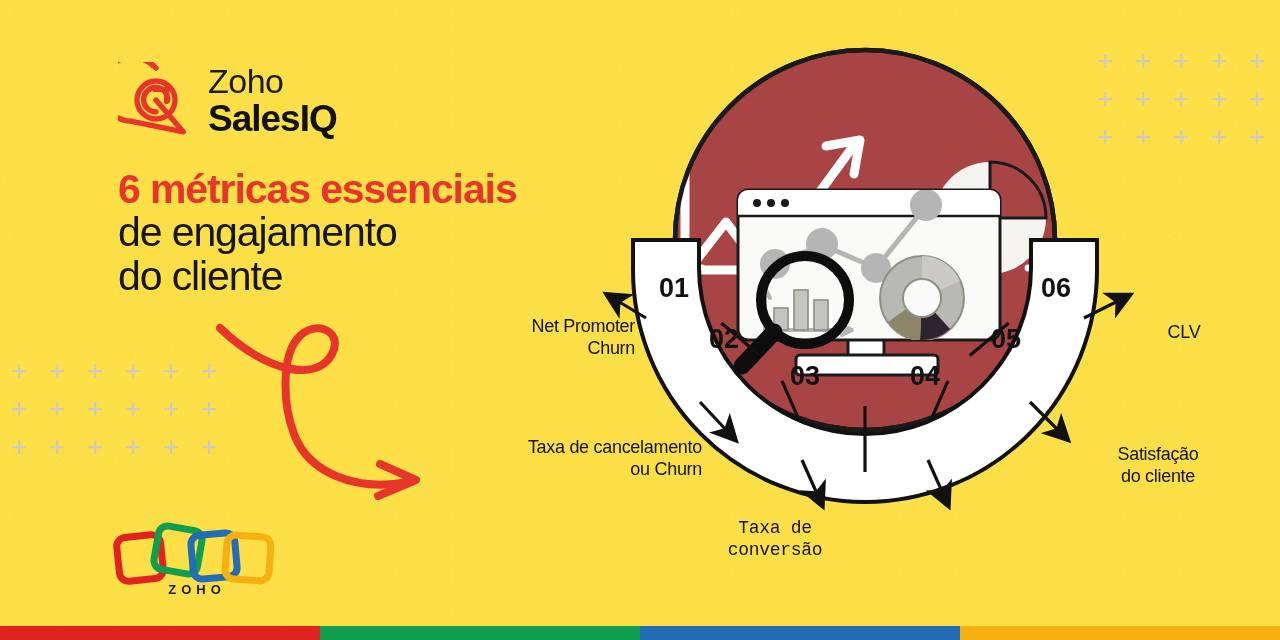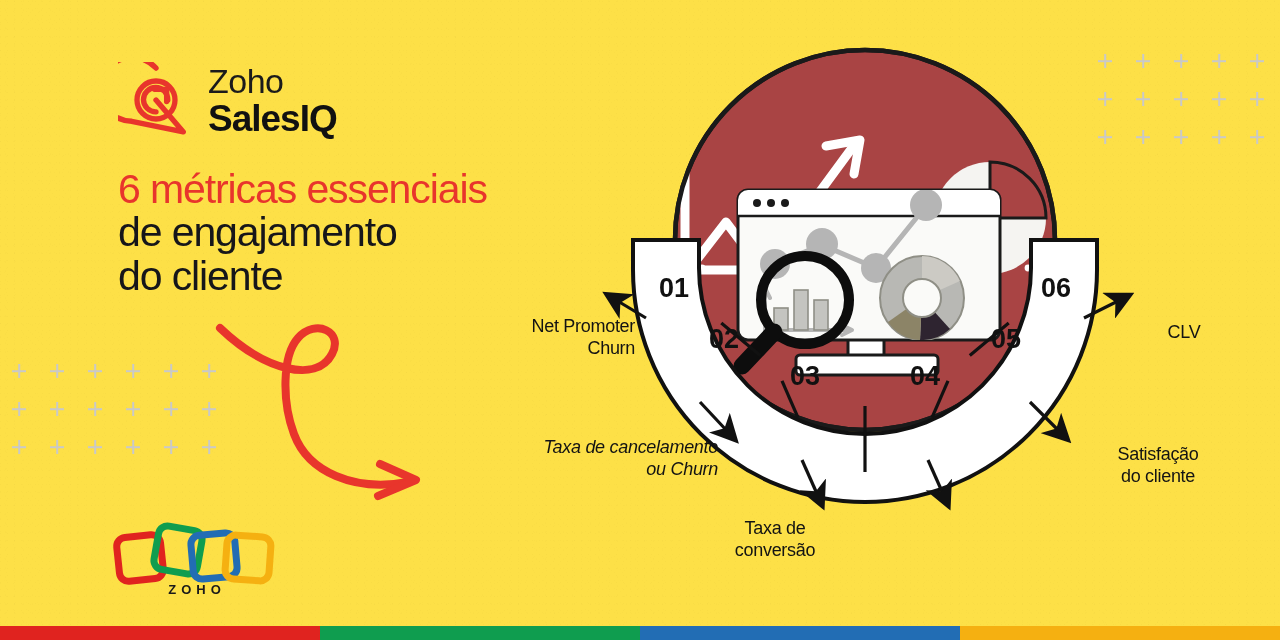--- a/index.html
+++ b/index.html
@@ -40,21 +40,21 @@
   
   #logo-block{ position:absolute; left:118px; top:62px; display:flex; align-items:center; gap:14px; }
   #salesiq-mark{ width:76px; height:76px; }
   #wordmark{ line-height:1; }
   #wordmark .w1{ font-size:34px; font-weight:400; color:#1b1b1b; letter-spacing:-.5px; display:block; }
   #wordmark .w2{ font-size:37px; font-weight:700; color:#111;    letter-spacing:-1px; display:block; margin-top:2px; }
 
   
   #headline{ position:absolute; left:118px; top:168px; line-height:1.06; }
   #headline .h-red{
-    display:block; font-size:41px; font-weight:400; color:#e8352c; letter-spacing:-1.1px;
+    display:block; font-size:41px; font-weight:700; color:#e8352c; letter-spacing:-1.1px;
   }
   #headline .h-blk{
     display:block; font-size:41px; font-weight:400; color:#16161a; letter-spacing:-1.1px;
   }
 
   
   #doodle-arrow{ position:absolute; left:212px; top:306px; }
 
   
   #zoho-logo{ position:absolute; left:112px; top:518px; }
@@ -258,26 +258,26 @@
       <path d="M580 402 L610 432" marker-end="url(#arrowHead)"></path>
       <path d="M634 318 L670 300" marker-end="url(#arrowHead)"></path>
     </g>
   </svg>
 
   <div class="lbl r" style="left:420px; top:316px; width:215px;">
     <div>Net Promoter</div>
     <div>Churn</div>
   </div>
 
-  <div class="lbl r" style="left:400px; top:437px; width:318px;font-style:italic;">
+  <div class="lbl r" style="left:384px; top:437px; width:318px;">
     <div>Taxa de cancelamento</div>
     <div>ou Churn</div>
   </div>
 
-  <div class="lbl c" style="left:700px; top:518px; width:150px;">
+  <div class="lbl c" style="left:700px; top:518px; width:150px;font-family:Liberation Mono, monospace;">
     <div>Taxa de</div>
     <div>conversão</div>
   </div>
 
 
   <div class="lbl l" style="left:1058px; top:444px; width:200px;">
     <div>Satisfação</div>
     <div>do cliente</div>
   </div>
 

